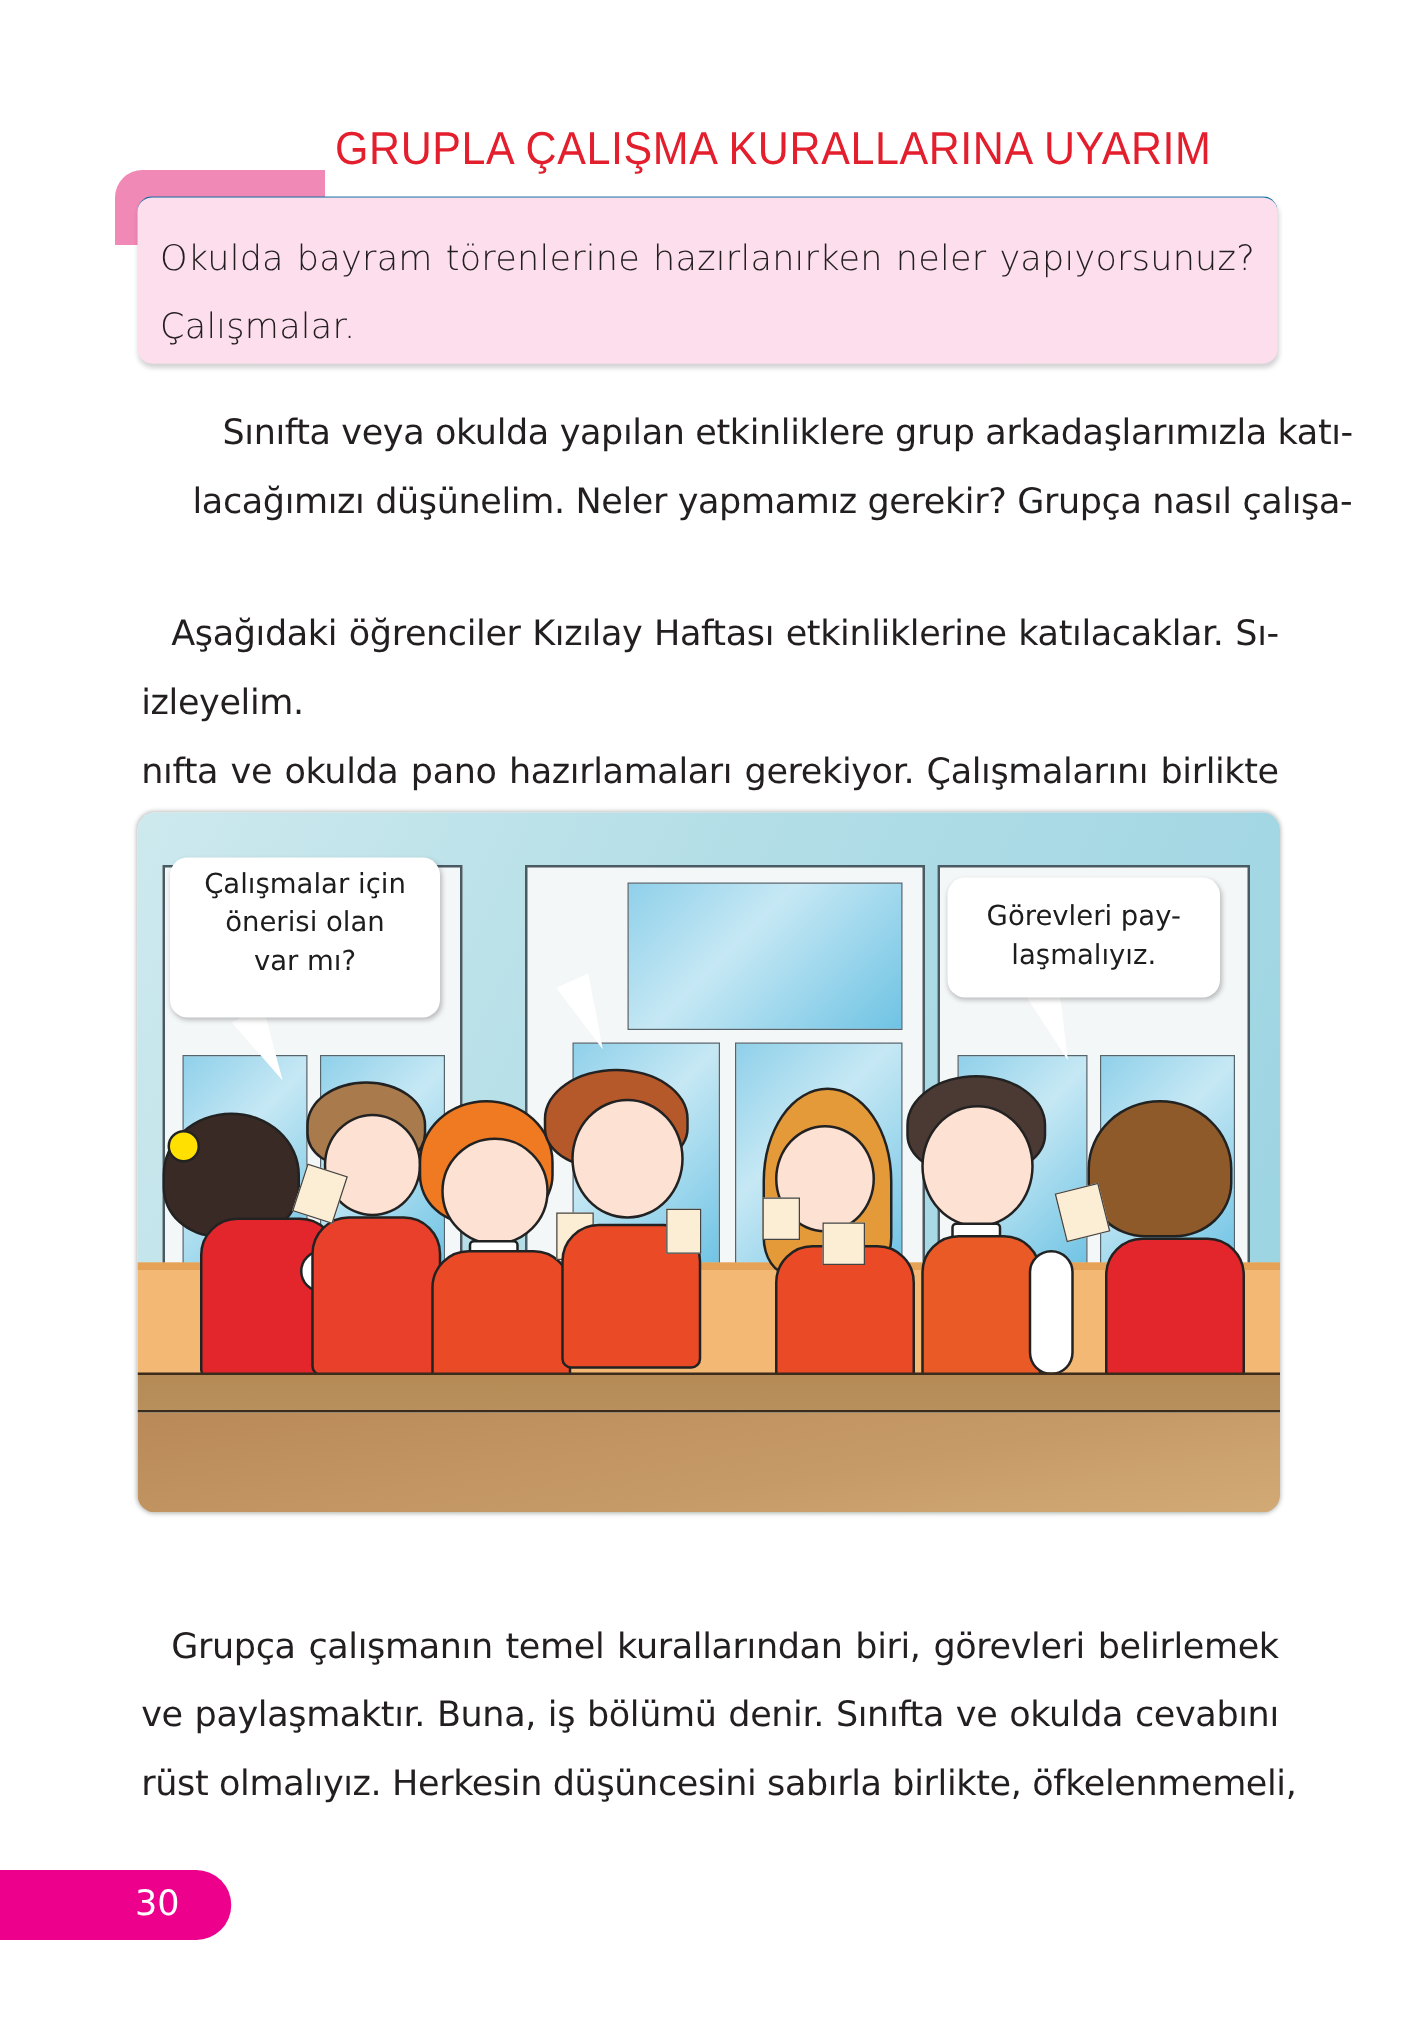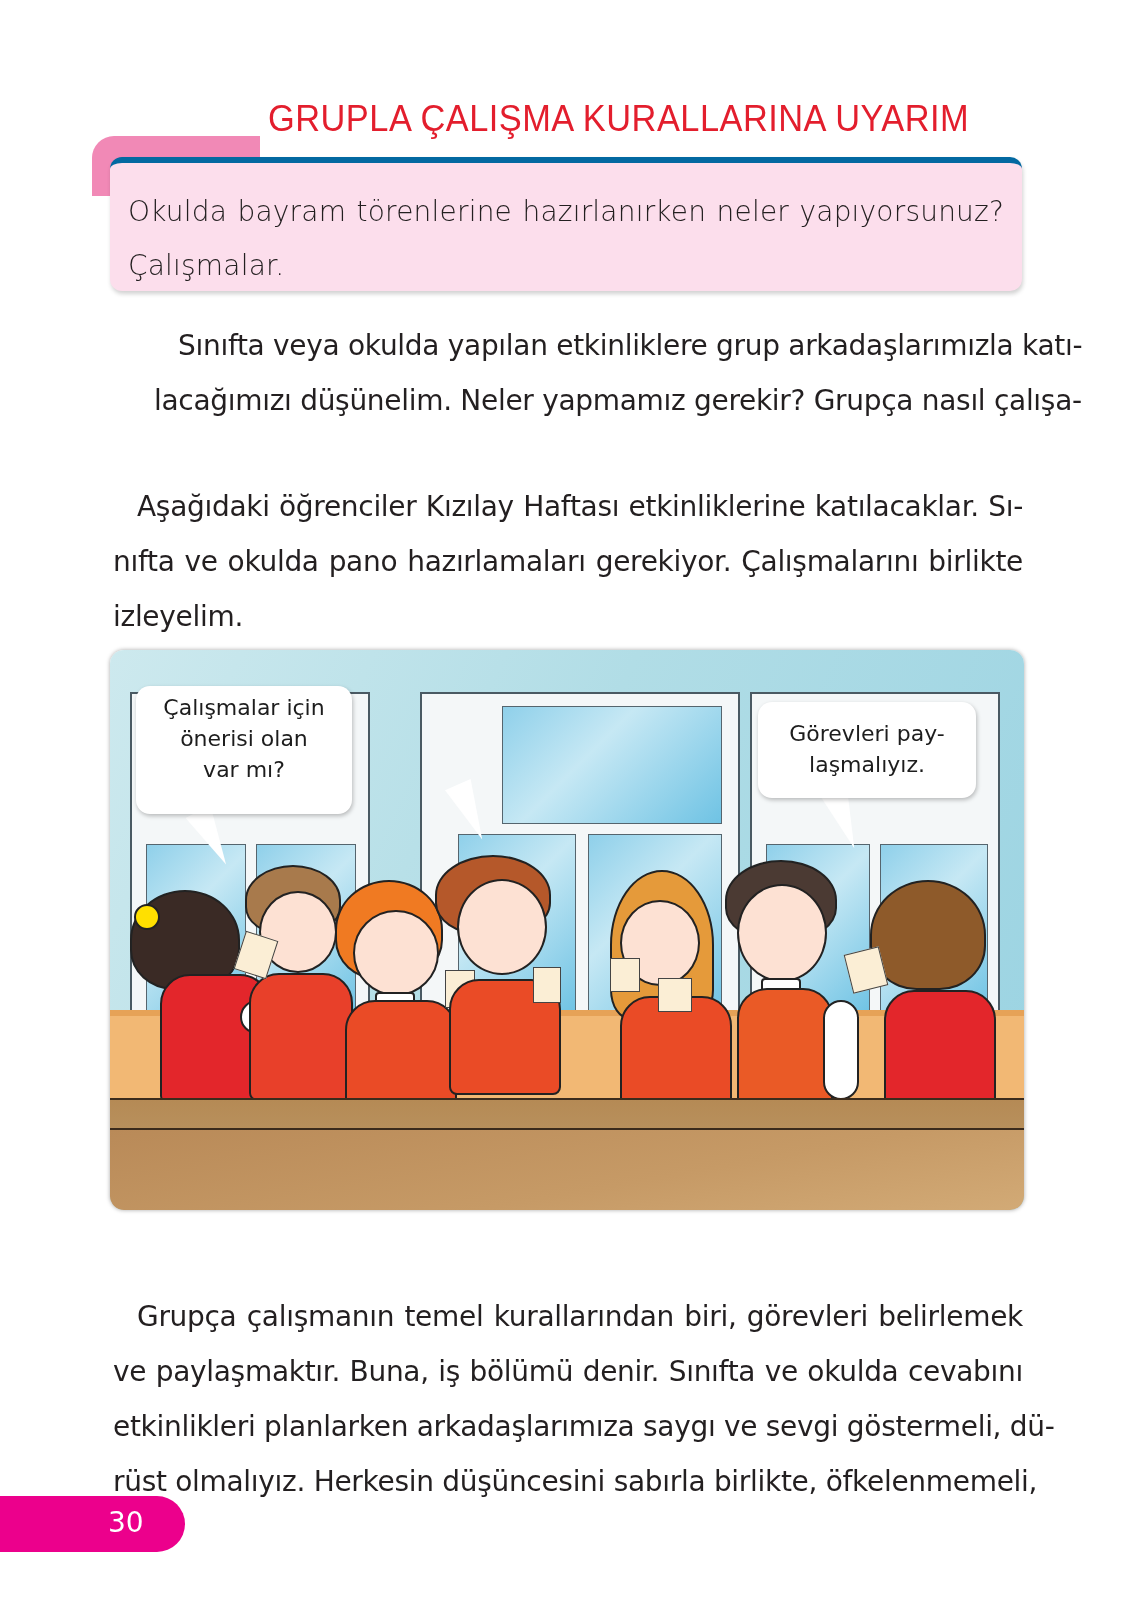--- a/index.html
+++ b/index.html
@@ -14,21 +14,21 @@
   }
 
   .callout-tab {
     position: absolute; left: 92px; top: 136px; width: 168px; height: 60px;
     background: #f189b6; border-radius: 22px 0 0 0;
   }
   .callout-box {
     position: absolute; left: 110px; top: 157px; width: 912px; height: 134px;
     background: #fcdeec; border-radius: 12px;
     box-shadow: 1px 3px 4px rgba(0,0,0,0.18);
-    border-top: 6px solid #0369a1;
+    border-top: 1px solid #0369a1;
     padding: 22px 18px 0 18px;
   }
   .callout-text {
     font-size: 28px; line-height: 54px; font-family: "DejaVu Sans", sans-serif;
     text-align: justify; text-align-last: left; letter-spacing: 0.2px; font-weight: 300;
   }
 
   .para {
     position: absolute; left: 113px; width: 910px;
     font-size: 28px; line-height: 55px; text-align: justify;
@@ -106,22 +106,22 @@
   </div>
 </div>
 
 <div class="para" style="top:318px;margin-left:41px;">
   <span class="line" style="padding-left:24px;">Sınıfta veya okulda yapılan etkinliklere grup arkadaşlarımızla katı-</span>
   <span class="line">lacağımızı düşünelim. Neler yapmamız gerekir? Grupça nasıl çalışa-</span>
 </div>
 
 <div class="para" style="top:479px;">
   <span class="line" style="padding-left:24px;">Aşağıdaki öğrenciler Kızılay Haftası etkinliklerine katılacaklar. Sı-</span>
+  <span class="line last">izleyelim.</span>
   <span class="line">nıfta ve okulda pano hazırlamaları gerekiyor. Çalışmalarını birlikte</span>
-  <span class="line last">izleyelim.</span>
 </div>
 
 <div class="illus">
 
   <div class="window" style="left:20px; top:42px; width:240px; height:330px;">
     <div class="pane" style="left:14px; top:150px; width:100px; height:170px;"></div>
     <div class="pane" style="left:124px; top:150px; width:100px; height:170px;"></div>
   </div>
   <div class="window" style="left:310px; top:42px; width:320px; height:330px;">
     <div class="pane" style="left:80px; top:12px; width:220px; height:118px;"></div>
@@ -195,18 +195,17 @@
   <div class="tail" style="left:720px; top:140px; transform:rotate(-20deg);"></div>
   <div class="bubble" style="left:648px; top:52px; width:218px; height:96px; padding-top:16px;">
     <div>Görevleri pay-</div>
     <div>laşmalıyız.</div>
   </div>
 </div>
 
 <div class="para" style="top:1289px;">
   <span class="line" style="padding-left:24px;">Grupça çalışmanın temel kurallarından biri, görevleri belirlemek</span>
   <span class="line">ve paylaşmaktır. Buna, iş bölümü denir.  Sınıfta ve okulda cevabını</span>
-  <span class="line">etkinlikleri planlarken arkadaşlarımıza saygı ve sevgi göstermeli, dü-</span>
   <span class="line">rüst olmalıyız. Herkesin düşüncesini sabırla birlikte, öfkelenmemeli,</span>
 </div>
 
 <div class="page-tab"></div>
 <div class="page-num">30</div>
 
 </body></html>

